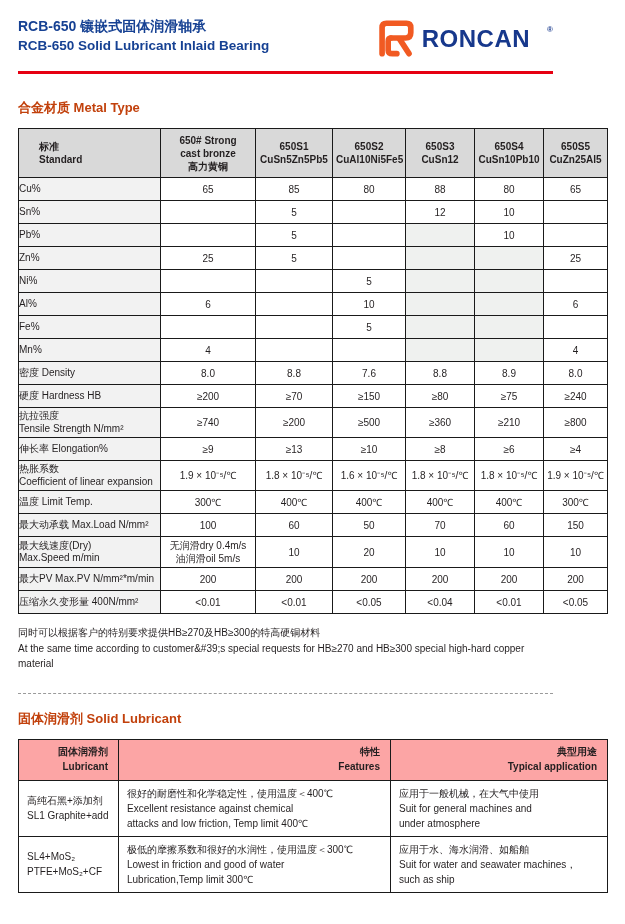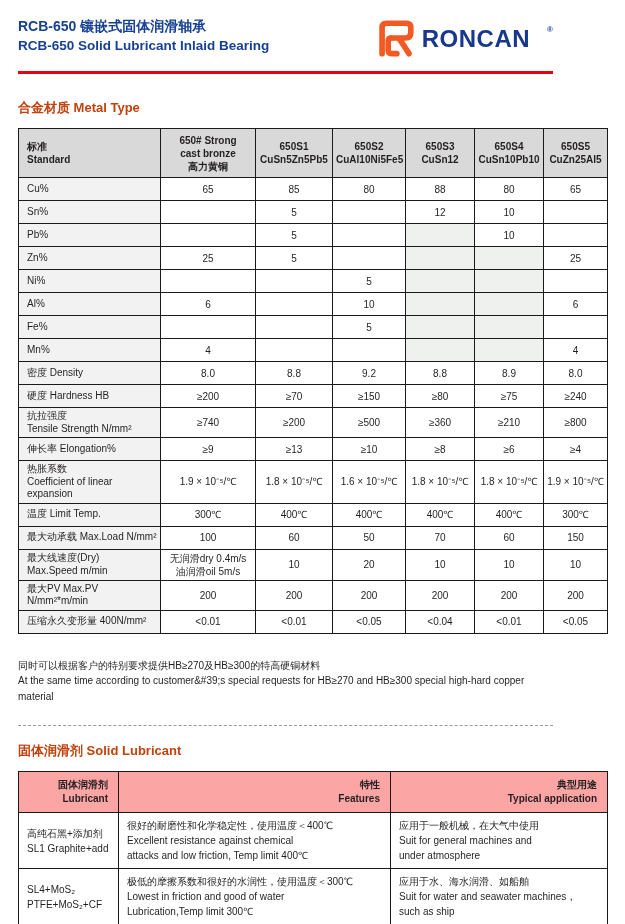--- a/index.html
+++ b/index.html
@@ -19,27 +19,27 @@
 
   .red-rule{border:none;border-top:3px solid #e60012;margin:13px 0 0 0;}
 
   .section-title{font-size:13px;font-weight:bold;color:#c2410c;margin:25px 0 11px 0;}
 
   
   table{border-collapse:collapse;width:589px;table-layout:fixed;}
   th,td{border:1px solid #1a1a1a;font-size:10px;padding:2px 3px;text-align:center;vertical-align:middle;line-height:1.3;}
   table.metal{border:1.5px solid #1a1a1a;}
   table.metal thead th{background:#d9d9d9;font-weight:bold;height:44px;}
-  table.metal thead th.first{text-align:left;padding-left:8px;}
+  table.metal thead th.first{text-align:left;padding-left:20px;}
   table.metal tbody tr{height:23px;}
-  table.metal tbody th.row-label{background:#f2f2f2;font-weight:normal;text-align:left;padding-left:8px;line-height:1.25;}
+  table.metal tbody th.row-label{background:#f2f2f2;font-weight:normal;text-align:left;padding-left:0;line-height:1.25;}
   table.metal tbody td{background:#ffffff;white-space:nowrap;}
   table.metal tbody td.shaded{background:#eff1ef;}
 
-  .footnote{font-size:10px;line-height:1.55;margin-top:24px;color:#231f20;}
+  .footnote{font-size:10px;line-height:1.55;margin-top:11px;color:#231f20;}
 
   .dashed-rule{border:none;border-top:1px dashed #9a9a9a;margin:21px 0 0 0;}
 
   
   table.lub{border:1.5px solid #1a1a1a;margin-top:0;}
   table.lub thead th{background:#fca5a5;font-weight:bold;text-align:right;padding:5px 10px;line-height:1.45;height:30px;vertical-align:middle;}
   table.lub tbody tr{height:52px;}
   table.lub tbody td{background:#ffffff;text-align:left;padding:5px 8px;line-height:1.5;vertical-align:middle;}
   .section-title.second{margin-top:16px;}
 </style>
@@ -304,21 +304,21 @@
           <th class="row-label">
             <div>密度 Density</div>
           </th>
           <td>
             <div>8.0</div>
           </td>
           <td>
             <div>8.8</div>
           </td>
           <td>
-            <div>9.2</div>
+            <div>7.6</div>
           </td>
           <td>
             <div>8.8</div>
           </td>
           <td>
             <div>8.9</div>
           </td>
           <td>
             <div>8.0</div>
           </td>

